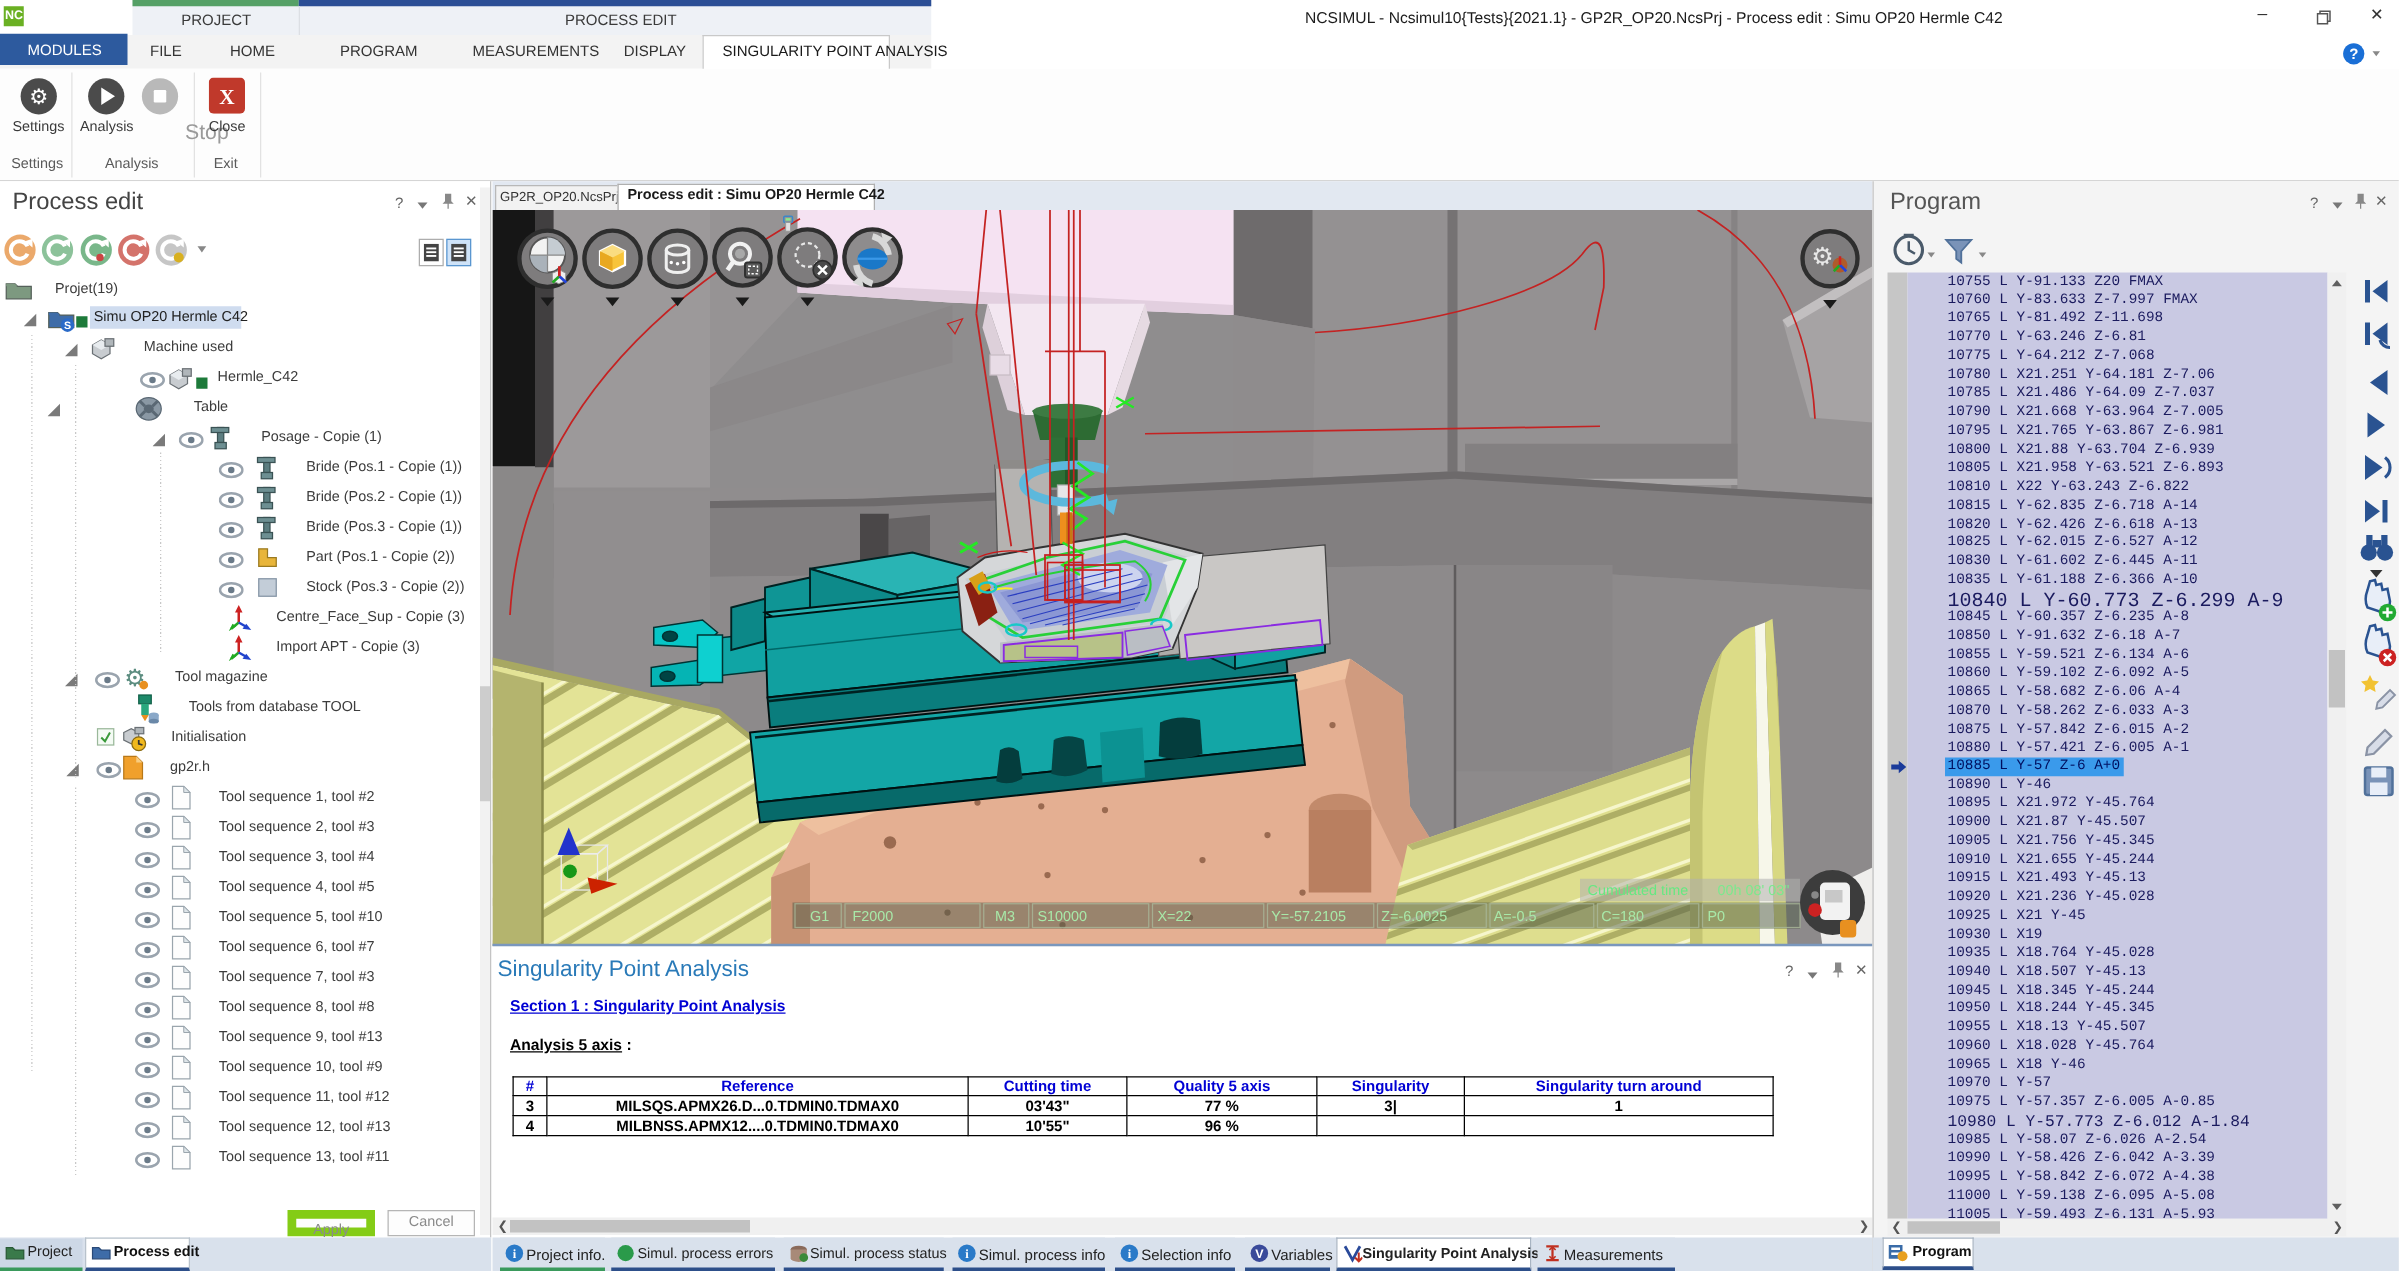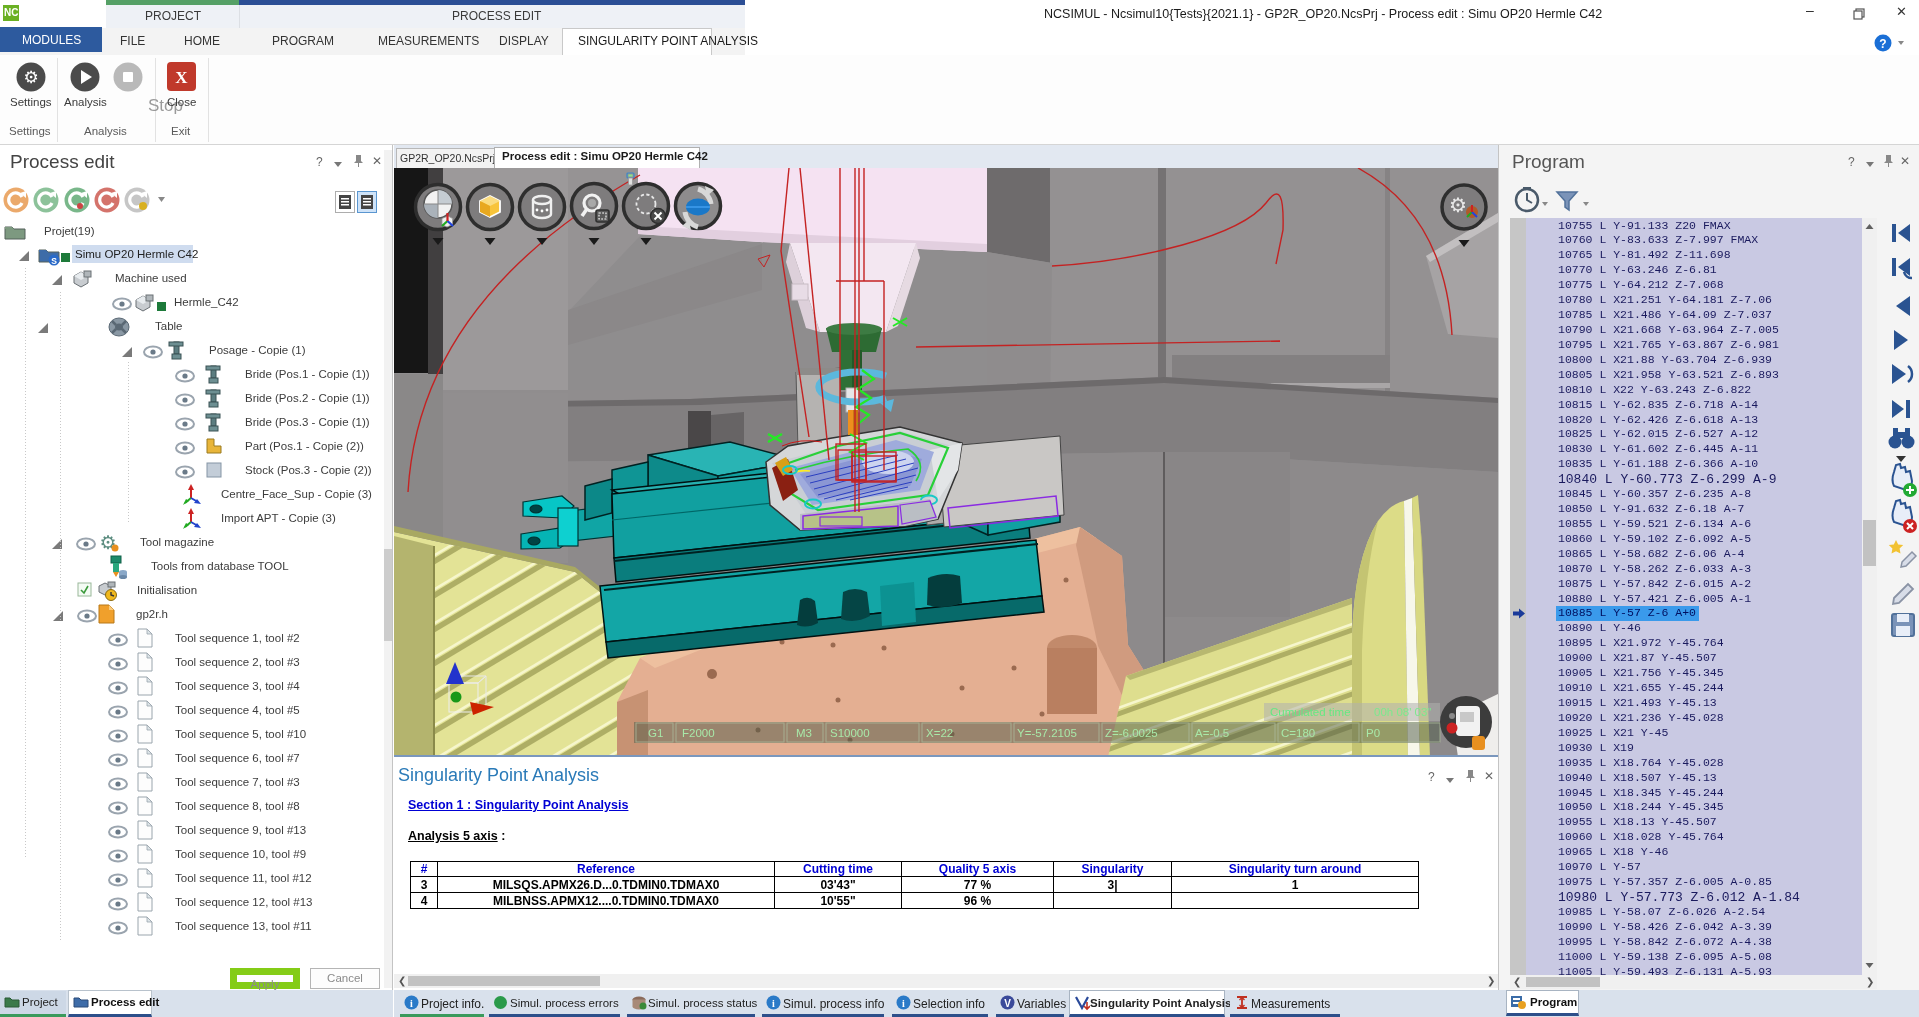--- a/index.html
+++ b/index.html
@@ -930,21 +930,21 @@
 <div class="tx" style="left:1558px;top:322.9px;font-size:11.5px;font-family:'Liberation Mono',monospace;color:#1a1a5e;">10790 L X21.668 Y-63.964 Z-7.005</div>
 <div class="tx" style="left:1558px;top:337.9px;font-size:11.5px;font-family:'Liberation Mono',monospace;color:#1a1a5e;">10795 L X21.765 Y-63.867 Z-6.981</div>
 <div class="tx" style="left:1558px;top:352.8px;font-size:11.5px;font-family:'Liberation Mono',monospace;color:#1a1a5e;">10800 L X21.88 Y-63.704 Z-6.939</div>
 <div class="tx" style="left:1558px;top:367.7px;font-size:11.5px;font-family:'Liberation Mono',monospace;color:#1a1a5e;">10805 L X21.958 Y-63.521 Z-6.893</div>
 <div class="tx" style="left:1558px;top:382.6px;font-size:11.5px;font-family:'Liberation Mono',monospace;color:#1a1a5e;">10810 L X22 Y-63.243 Z-6.822</div>
 <div class="tx" style="left:1558px;top:397.5px;font-size:11.5px;font-family:'Liberation Mono',monospace;color:#1a1a5e;">10815 L Y-62.835 Z-6.718 A-14</div>
 <div class="tx" style="left:1558px;top:412.5px;font-size:11.5px;font-family:'Liberation Mono',monospace;color:#1a1a5e;">10820 L Y-62.426 Z-6.618 A-13</div>
 <div class="tx" style="left:1558px;top:427.4px;font-size:11.5px;font-family:'Liberation Mono',monospace;color:#1a1a5e;">10825 L Y-62.015 Z-6.527 A-12</div>
 <div class="tx" style="left:1558px;top:442.3px;font-size:11.5px;font-family:'Liberation Mono',monospace;color:#1a1a5e;">10830 L Y-61.602 Z-6.445 A-11</div>
 <div class="tx" style="left:1558px;top:457.2px;font-size:11.5px;font-family:'Liberation Mono',monospace;color:#1a1a5e;">10835 L Y-61.188 Z-6.366 A-10</div>
-<div class="tx" style="left:1558px;top:472.1px;font-size:13px;font-family:'Liberation Mono',monospace;color:#1a1a5e;">10840 L Y-60.773 Z-6.299 A-9</div>
+<div class="tx" style="left:1558px;top:472.1px;font-size:16px;font-family:'Liberation Mono',monospace;color:#1a1a5e;">10840 L Y-60.773 Z-6.299 A-9</div>
 <div class="tx" style="left:1558px;top:487.1px;font-size:11.5px;font-family:'Liberation Mono',monospace;color:#1a1a5e;">10845 L Y-60.357 Z-6.235 A-8</div>
 <div class="tx" style="left:1558px;top:502.0px;font-size:11.5px;font-family:'Liberation Mono',monospace;color:#1a1a5e;">10850 L Y-91.632 Z-6.18 A-7</div>
 <div class="tx" style="left:1558px;top:516.9px;font-size:11.5px;font-family:'Liberation Mono',monospace;color:#1a1a5e;">10855 L Y-59.521 Z-6.134 A-6</div>
 <div class="tx" style="left:1558px;top:531.8px;font-size:11.5px;font-family:'Liberation Mono',monospace;color:#1a1a5e;">10860 L Y-59.102 Z-6.092 A-5</div>
 <div class="tx" style="left:1558px;top:546.7px;font-size:11.5px;font-family:'Liberation Mono',monospace;color:#1a1a5e;">10865 L Y-58.682 Z-6.06 A-4</div>
 <div class="tx" style="left:1558px;top:561.7px;font-size:11.5px;font-family:'Liberation Mono',monospace;color:#1a1a5e;">10870 L Y-58.262 Z-6.033 A-3</div>
 <div class="tx" style="left:1558px;top:576.6px;font-size:11.5px;font-family:'Liberation Mono',monospace;color:#1a1a5e;">10875 L Y-57.842 Z-6.015 A-2</div>
 <div class="tx" style="left:1558px;top:591.5px;font-size:11.5px;font-family:'Liberation Mono',monospace;color:#1a1a5e;">10880 L Y-57.421 Z-6.005 A-1</div>
 <div class="ab" style="left:1556px;top:606.4px;width:143px;height:15px;background:#3a9aeb;"></div>
 <svg class="ab" style="left:1512px;top:608.4px;" width="14" height="11">

